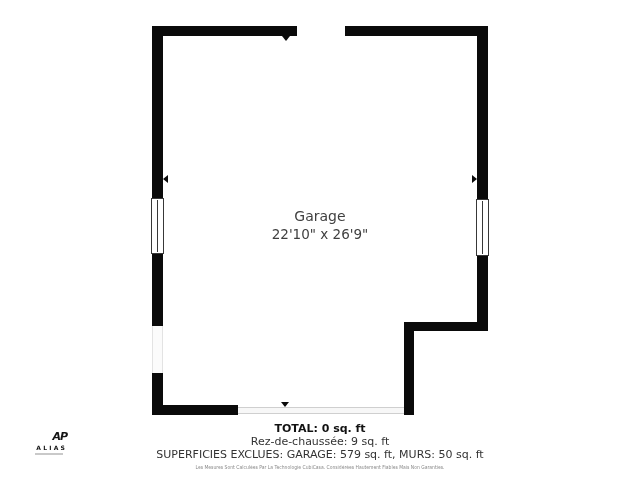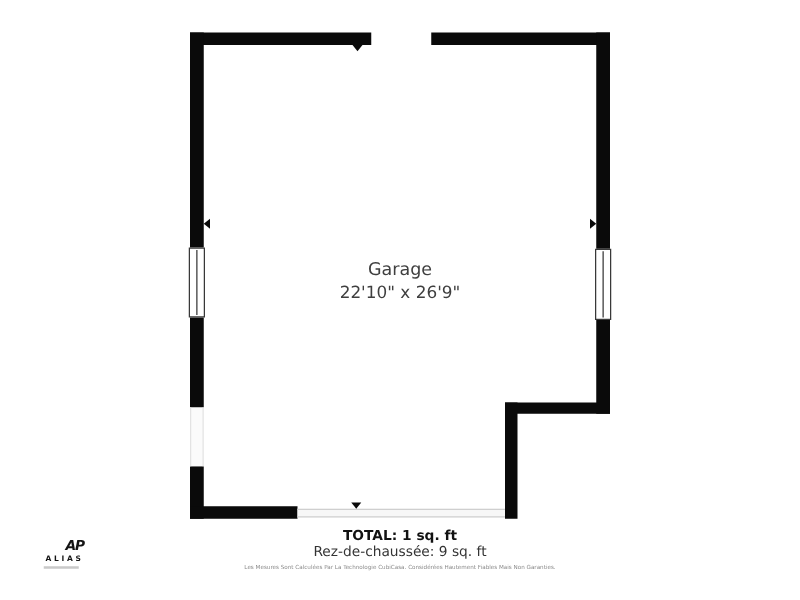--- a/index.html
+++ b/index.html
@@ -83,22 +83,23 @@
     <div class="marker m-right"></div>
     <div class="marker m-bottom"></div>
 
     <div class="room-label">
       <div class="room-name">Garage</div>
       <div class="room-dims">22'10" x 26'9"</div>
     </div>
   </div>
 
   <div class="summary">
-    <div class="s-total">TOTAL: 1 sq. ft</div>
+    <div class="s-total">TOTAL: 0 sq. ft</div>
     <div class="s-line">Rez-de-chaussée: 9 sq. ft</div>
+    <div class="s-line">SUPERFICIES EXCLUES: GARAGE: 579 sq. ft, MURS: 50 sq. ft</div>
     <div class="s-disclaimer">Les Mesures Sont Calculées Par La Technologie CubiCasa. Considérées Hautement Fiables Mais Non Garanties.</div>
   </div>
 
   <div class="logo">
     <div class="logo-mark">AP</div>
     <div class="logo-name">ALIAS</div>
     <div class="logo-tagline"></div>
   </div>
 
 </div>

